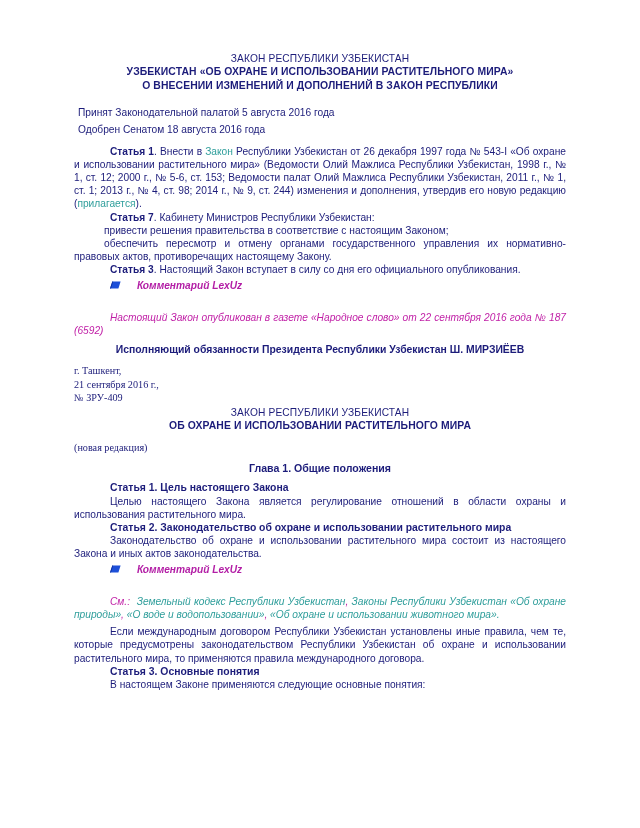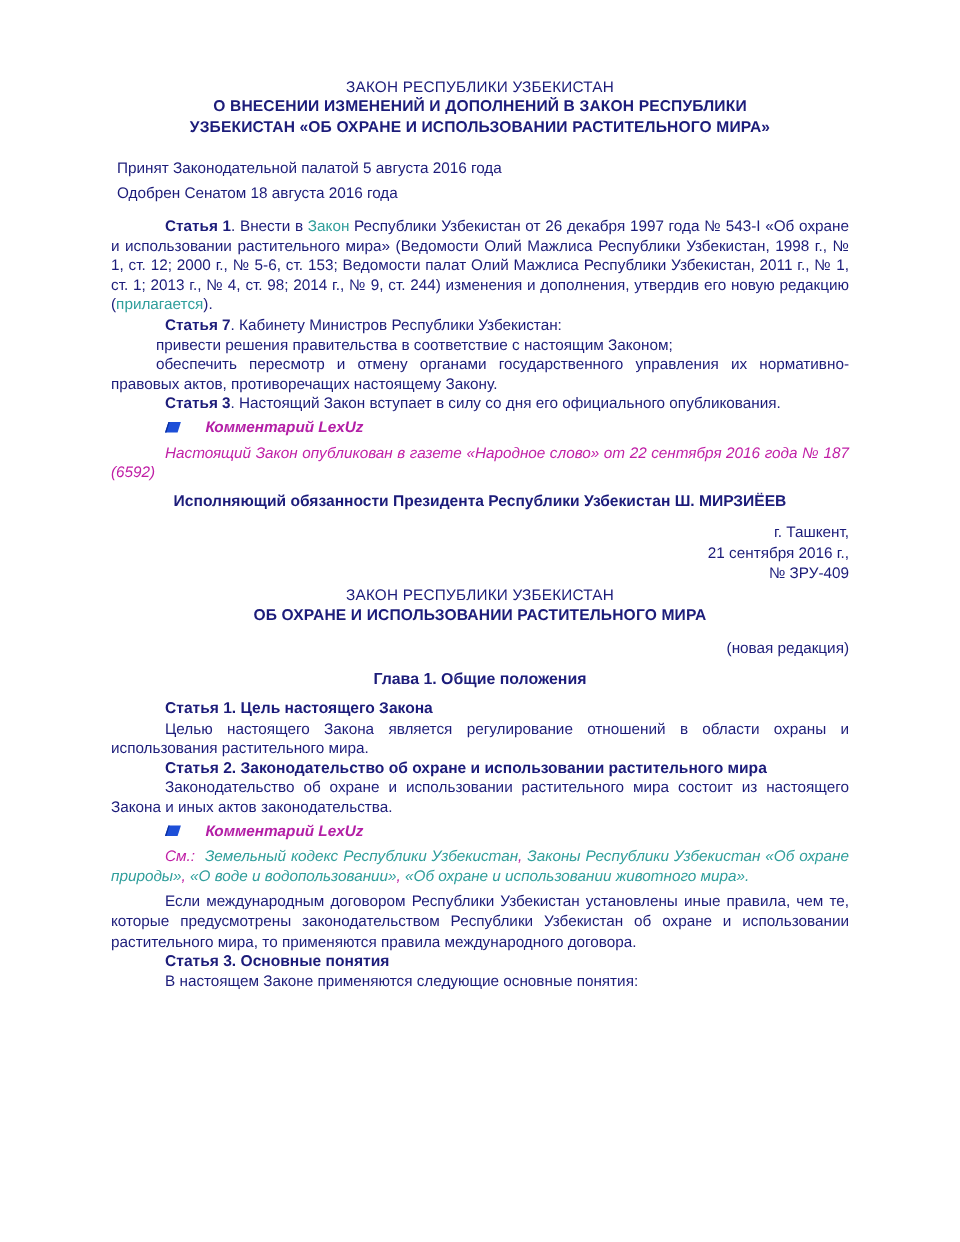--- a/index.html
+++ b/index.html
@@ -23,21 +23,21 @@
     padding: 52px 74px 0 74px;
   }
   .doc {
     width: 492px;
     font-size: 10.2px;
     line-height: 13.2px;
   }
   .just { text-align: justify; }
   .left { text-align: left; }
   .b { font-weight: bold; }
-  .indent { text-indent: 36px; }
+  .indent { text-indent: 36px; margin-top: 15px; }
   .p { margin: 4px; }
   .gap2 { height: 2px; }
   .gap4 { height: 4px; }
   .gap6 { height: 6px; }
   .gap8 { height: 8px; }
   .gap10 { height: 10px; }
   .lnk { color: #2f9e9b; }
   .cmt {
     color: #c01fa6;
     font-style: italic;
@@ -62,22 +62,23 @@
     position: relative;
     flex: 0 0 auto;
   }
   .flag-icon svg { display: block; }
   .sig {
     font-weight: bold;
     text-align: center;
     font-size: 10.4px;
   }
   .small-center {
-    text-align: right;
-    font-size: 10.2px;
+    text-align: left;
+    font-size: 10.2px;
+    font-family: Liberation Serif, serif;
   }
   .hdr-main {
     text-align: center;
     font-weight: bold;
     font-size: 10.4px;
     line-height: 13.4px;
     letter-spacing: 0.1px;
   }
   .hdr-line1 {
     text-align: center;
@@ -112,22 +113,22 @@
     text-indent: 30px;
   }
 </style>
 </head>
 <body>
 
 <div id="page">
   <div class="doc">
 
     <div class="hdr-line1">ЗАКОН РЕСПУБЛИКИ УЗБЕКИСТАН</div>
+    <div class="hdr-main">УЗБЕКИСТАН «ОБ ОХРАНЕ И ИСПОЛЬЗОВАНИИ РАСТИТЕЛЬНОГО МИРА»</div>
     <div class="hdr-main">О ВНЕСЕНИИ ИЗМЕНЕНИЙ И ДОПОЛНЕНИЙ В ЗАКОН РЕСПУБЛИКИ</div>
-    <div class="hdr-main">УЗБЕКИСТАН «ОБ ОХРАНЕ И ИСПОЛЬЗОВАНИИ РАСТИТЕЛЬНОГО МИРА»</div>
 
     <div class="gap10"></div>
 
     <div class="p left">Принят Законодательной палатой 5 августа 2016 года</div>
     <div class="p left">Одобрен Сенатом 18 августа 2016 года</div>
 
     <div class="gap4"></div>
 
     <div class="para"><span class="b">Статья 1</span><span>. Внести в </span><span class="lnk">Закон</span><span> Республики Узбекистан от 26 декабря 1997 года № 543-I «Об охране и использовании растительного мира» (Ведомости Олий Мажлиса Республики Узбекистан, 1998 г., № 1, ст. 12; 2000 г., № 5-6, ст. 153; Ведомости палат Олий Мажлиса Республики Узбекистан, 2011 г., № 1, ст. 1; 2013 г., № 4, ст. 98; 2014 г., № 9, ст. 244) изменения и дополнения, утвердив его новую редакцию (</span><span class="lnk">прилагается</span><span>).</span></div>
 

